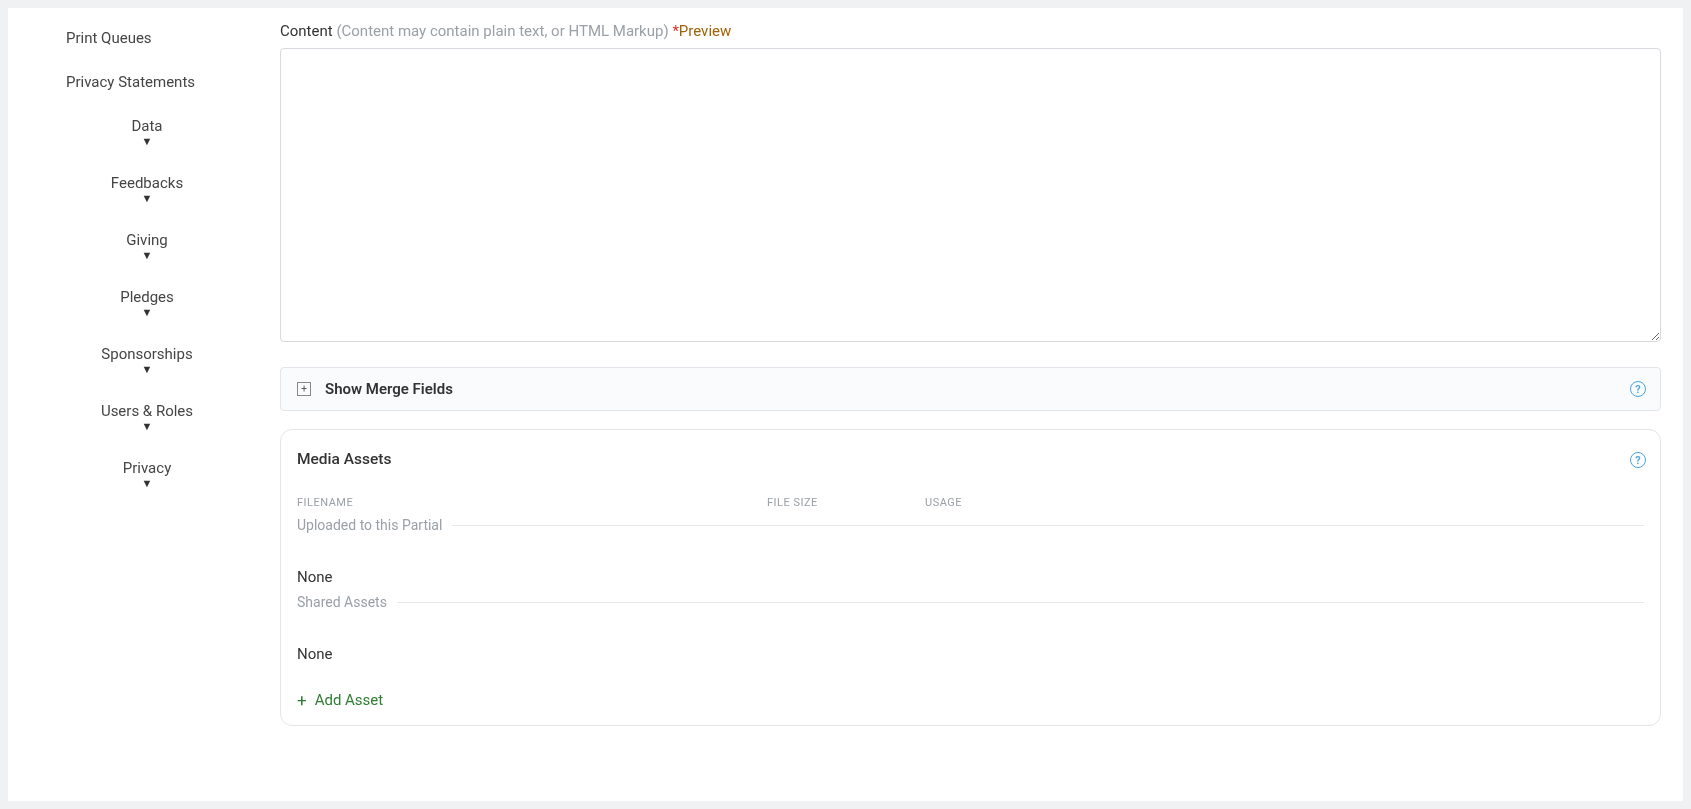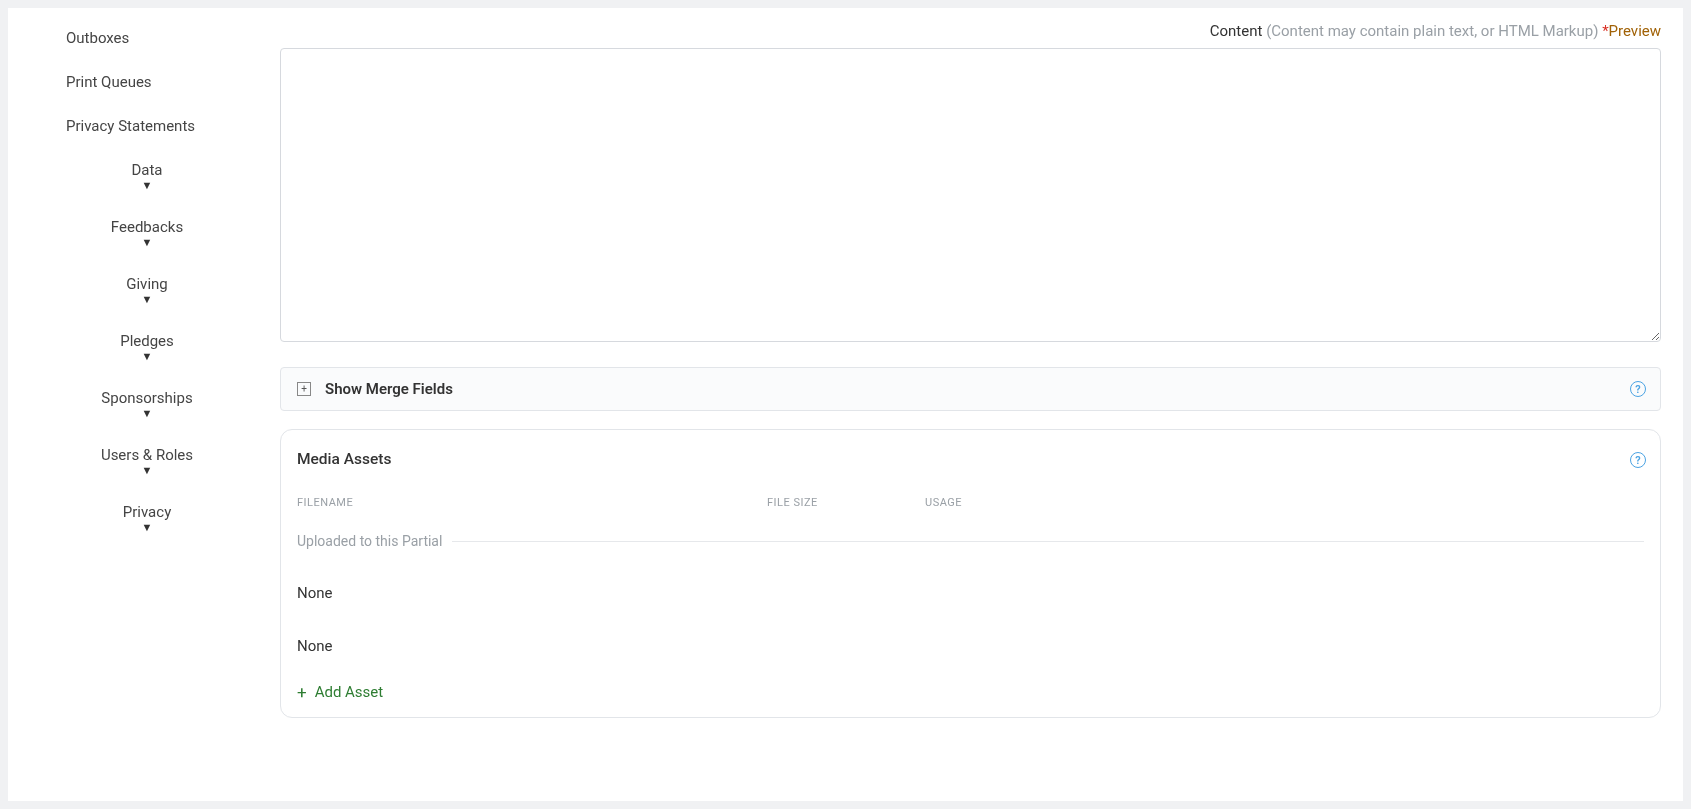--- a/index.html
+++ b/index.html
@@ -47,21 +47,21 @@
       font-size: 11px;
       color: #333;
     }
     
     .main {
       flex: 1;
       padding: 14px 22px 22px 12px;
     }
     .content-header {
       display: flex;
-      justify-content: flex-end;
+      justify-content: flex-start;
       align-items: center;
       margin-bottom: 8px;
     }
     .content-label {
       font-size: 15px;
       color: #333;
     }
     .content-label .hint {
       color: #9aa0a6;
     }
@@ -154,21 +154,21 @@
       margin-top: 28px;
       font-size: 11px;
       letter-spacing: 0.5px;
       color: #9aa0a6;
     }
     .col-filename { flex: 0 0 470px; }
     .col-filesize { flex: 0 0 158px; }
     .col-usage { flex: 1; }
     .section-divider {
       position: relative;
-      margin-top: 24px;
+      margin-top: 8px;
       height: 16px;
     }
     .section-divider::before {
       content: "";
       position: absolute;
       top: 50%;
       left: 0;
       right: 0;
       border-top: 1px solid #e6e8eb;
     }
@@ -198,21 +198,20 @@
       line-height: 1;
     }
   </style>
 </head>
 <body>
 
 <div class="page-wrapper">
   <div class="content-wrapper">
 
     <div class="sidebar">
-      <div class="sidebar-subitem">Outboxes</div>
       <div class="sidebar-subitem">Print Queues</div>
       <div class="sidebar-subitem">Privacy Statements</div>
 
       <div class="sidebar-item">
         <span>Data</span>
         <span class="chevron">▼</span>
       </div>
       <div class="sidebar-item">
         <span>Feedbacks</span>
         <span class="chevron">▼</span>
@@ -266,20 +265,23 @@
           <div class="col-filename">FILENAME</div>
           <div class="col-filesize">FILE SIZE</div>
           <div class="col-usage">USAGE</div>
         </div>
 
         <div class="section-divider">
           <span>Uploaded to this Partial</span>
         </div>
         <div class="none-text">None</div>
 
+        <div class="section-divider">
+          <span>Shared Assets</span>
+        </div>
         <div class="none-text">None</div>
 
         <div class="add-asset">
           <span class="plus-icon">+</span>
           <span>Add Asset</span>
         </div>
       </div>
 
     </div>
   </div>

